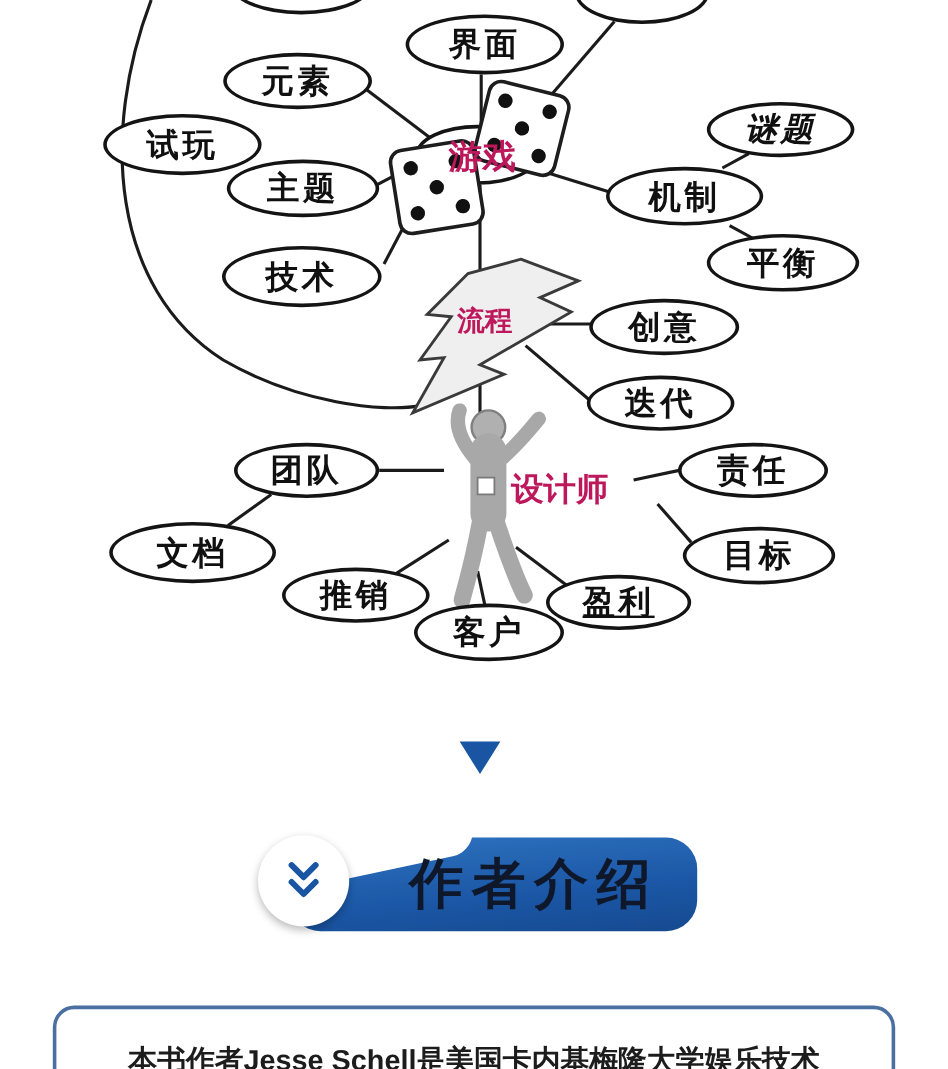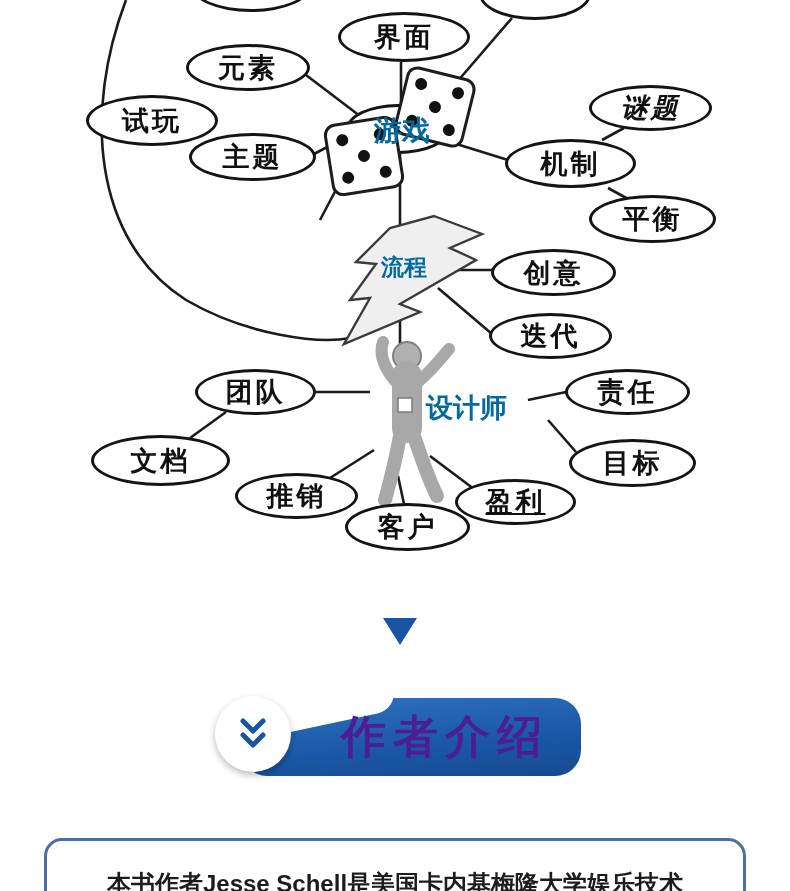--- a/index.html
+++ b/index.html
@@ -5,37 +5,37 @@
   html,body{margin:0;padding:0;background:#fff;}
   .page{position:relative;width:790px;height:891px;background:#ffffff;overflow:hidden;
         font-family:"Liberation Sans",sans-serif;}
   
   .node{position:absolute;border:3.5px solid #141414;border-radius:50%;background:#fff;
         display:flex;align-items:center;justify-content:center;
         font-size:27px;font-weight:700;color:#101010;letter-spacing:3px;z-index:2;box-sizing:border-box;}
   .node.partial{z-index:2;}
   .lines{position:absolute;left:0;top:0;z-index:1;}
   .art{position:absolute;z-index:3;}
-  .floating-label{position:absolute;font-weight:700;color:#0369a1;z-index:4;}
+  .floating-label{position:absolute;font-weight:700;color:#be185d;z-index:4;}
   
   .down-triangle{position:absolute;left:383px;top:618px;width:0;height:0;z-index:2;
         border-left:17px solid transparent;border-right:17px solid transparent;
         border-top:27px solid #1a55a3;}
   
   .banner{position:absolute;left:215px;top:686px;width:366px;height:96px;z-index:2;}
   .banner-wing{position:absolute;left:42px;top:-4px;width:138px;height:42px;background:#ffffff;
         border-radius:24px;transform:rotate(-12deg);z-index:2;}
   .banner-body{position:absolute;left:26px;top:12px;width:340px;height:78px;border-radius:26px;
         background:linear-gradient(175deg,#2f74c0 0%,#1b57a6 60%,#164a90 100%);z-index:1;}
   .banner-circle{position:absolute;left:0;top:10px;width:76px;height:76px;border-radius:50%;
         background:#ffffff;box-shadow:0 3px 7px rgba(0,0,0,0.28);z-index:3;
         display:flex;align-items:center;justify-content:center;}
   .banner-title{position:absolute;left:102px;top:12px;width:256px;height:78px;z-index:3;
         display:flex;align-items:center;justify-content:center;
-        color:#4c1d95;font-size:45px;font-weight:800;letter-spacing:7px;}
+        color:#0f172a;font-size:45px;font-weight:800;letter-spacing:7px;}
   
   .intro-card{position:absolute;left:44px;top:838px;width:702px;height:120px;background:#ffffff;
         border:3px solid #4a6fa0;border-radius:18px;z-index:2;box-sizing:border-box;}
   .intro-text{margin-top:27px;text-align:center;font-size:24px;font-weight:700;color:#1c1c1c;}
 </style>
 </head>
 <body>
 
 <div class="page">
 
@@ -71,20 +71,23 @@
       <span>界面</span>
     </div>
   <div class="node" style="left:186px;top:44px;width:124px;height:47px;justify-content:center;">
       <span>元素</span>
     </div>
   <div class="node" style="left:86px;top:95px;width:132px;height:51px;">
       <span>试玩</span>
     </div>
   <div class="node" style="left:189px;top:133px;width:127px;height:48px;">
       <span>主题</span>
+    </div>
+  <div class="node" style="left:185px;top:205px;width:133px;height:51px;">
+      <span>技术</span>
     </div>
   <div class="node" style="left:589px;top:85px;width:123px;height:46px;font-style:italic;">
       <span>谜题</span>
     </div>
   <div class="node" style="left:505px;top:139px;width:131px;height:49px;">
       <span>机制</span>
     </div>
   <div class="node" style="left:589px;top:195px;width:127px;height:48px;">
       <span>平衡</span>
     </div>

